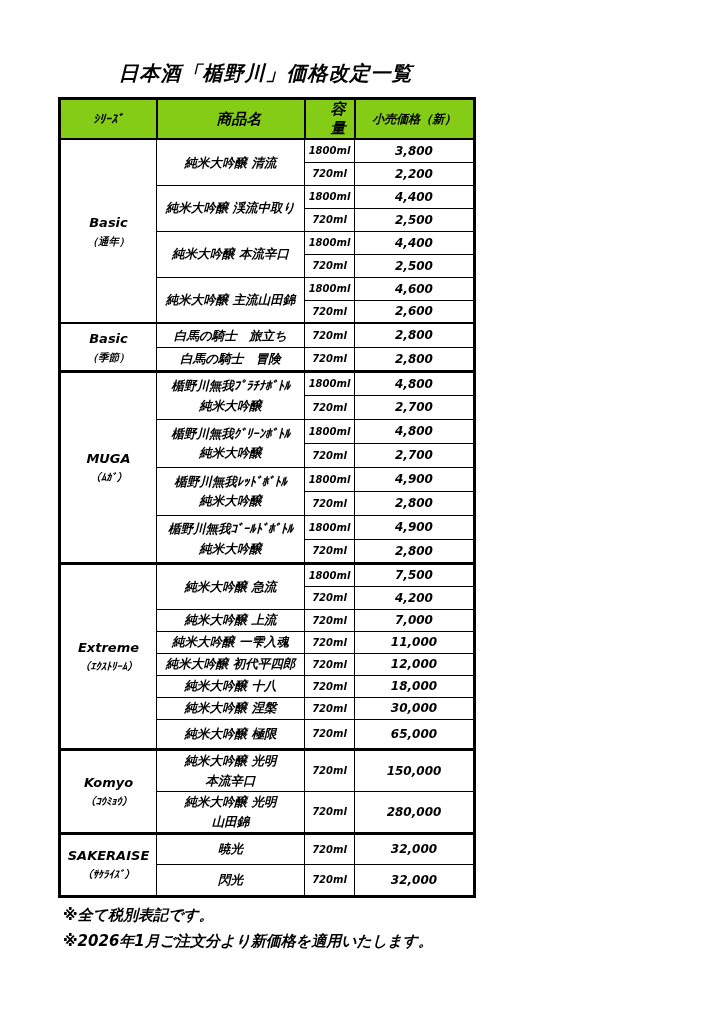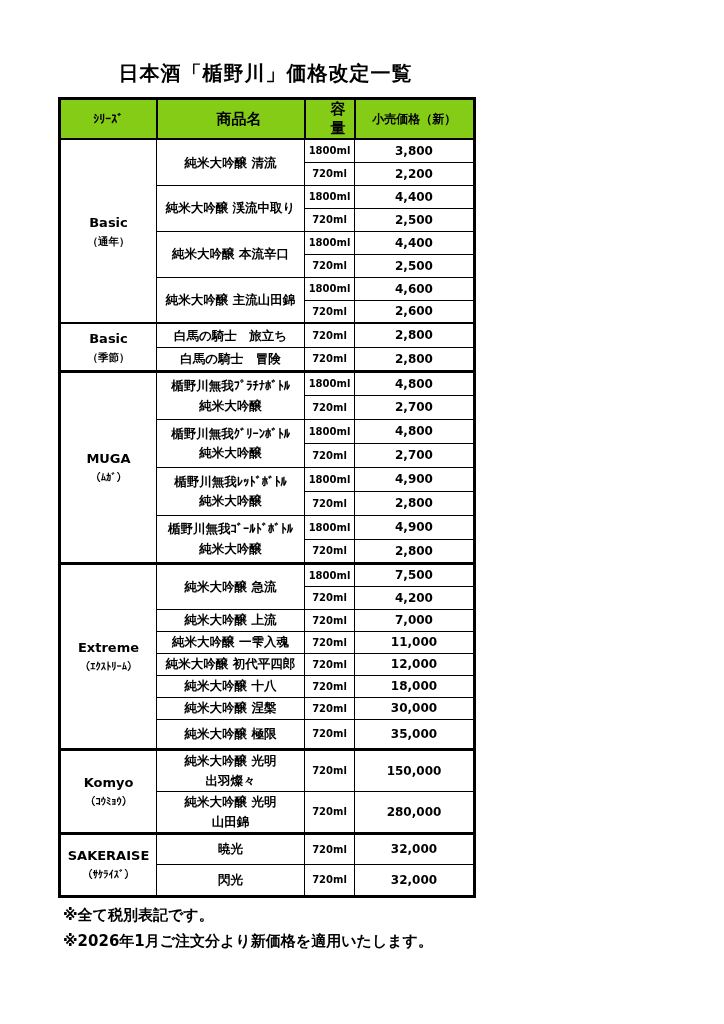--- a/index.html
+++ b/index.html
@@ -3,21 +3,21 @@
 <meta charset="utf-8">
 <style>
   html,body{margin:0;padding:0;}
   body{
     width:724px;height:1024px;
     background:#ffffff;
     font-family:"DejaVu Sans","Liberation Sans",sans-serif;
     color:#000;
     -webkit-font-smoothing:antialiased;
   }
-  .page{position:relative;width:580px;height:1024px;overflow:hidden;}
+  .page{position:relative;width:580px;height:1024px;overflow:hidden;font-style:italic;}
   .title{
     position:absolute;left:58px;top:60px;width:415px;
     text-align:center;font-size:20px;font-weight:bold;letter-spacing:1px;
     white-space:nowrap;
   }
   table.price-table{
     position:absolute;left:58px;top:97px;
     border-collapse:collapse;table-layout:fixed;
     width:415px;
     border:3px solid #000;
@@ -224,31 +224,31 @@
       <td class="price">18,000</td>
     </tr>
     <tr class="h22">
       <td class="product">純米大吟醸 涅槃</td>
       <td class="vol">720ml</td>
       <td class="price">30,000</td>
     </tr>
     <tr class="h30">
       <td class="product">純米大吟醸 極限</td>
       <td class="vol">720ml</td>
-      <td class="price">35,000</td>
+      <td class="price">65,000</td>
     </tr>
 
     <tr class="h42 sec3">
       <td class="series" rowspan="2">
         <div>Komyo</div>
         <div class="sub">（ｺｳﾐｮｳ）</div>
       </td>
       <td class="product">
         <div>純米大吟醸 光明</div>
-        <div>出羽燦々</div>
+        <div>本流辛口</div>
       </td>
       <td class="vol">720ml</td>
       <td class="price">150,000</td>
     </tr>
     <tr class="h42">
       <td class="product">
         <div>純米大吟醸 光明</div>
         <div>山田錦</div>
       </td>
       <td class="vol">720ml</td>

